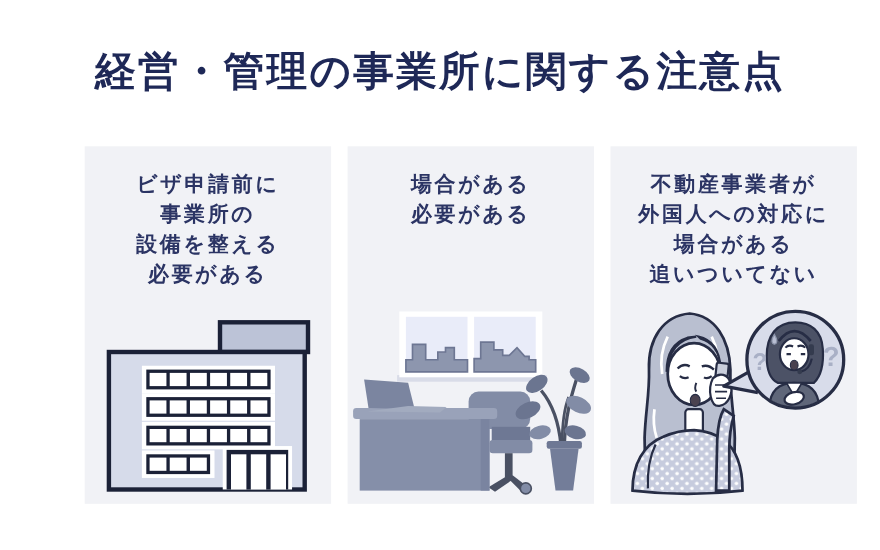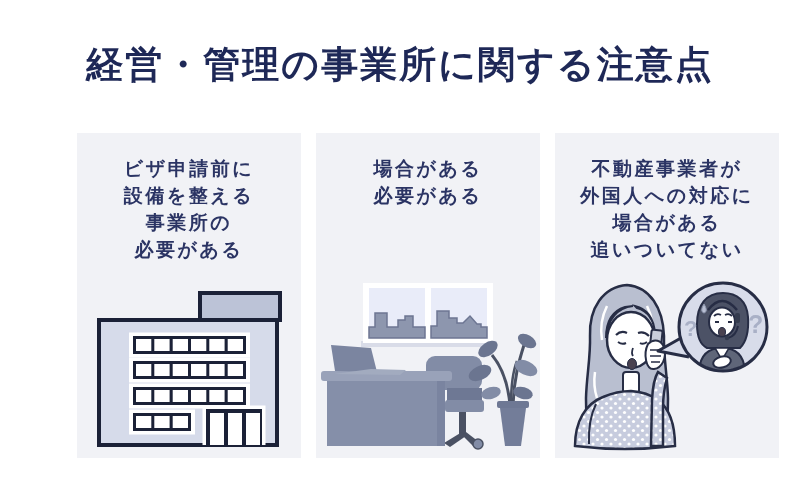--- a/index.html
+++ b/index.html
@@ -38,22 +38,22 @@
 </head>
 <body>
 
 <h1 class="title">経営・管理の事業所に関する注意点</h1>
 
 <div class="cards">
 
   <div class="card">
     <div class="card-text">
       <div>ビザ申請前に</div>
+      <div>事業所の</div>
       <div>設備を整える</div>
-      <div>事業所の</div>
       <div>必要がある</div>
     </div>
     <svg class="illustration" width="224" height="175" viewBox="0 0 224 175">
       <g>
 
         <rect x="123" y="10" width="80" height="27" fill="#bcc3d7" stroke="#1b2137" stroke-width="4"></rect>
 
         <rect x="22" y="37" width="178" height="125" fill="#d6dbea" stroke="#1b2137" stroke-width="4"></rect>
 
         <g>

